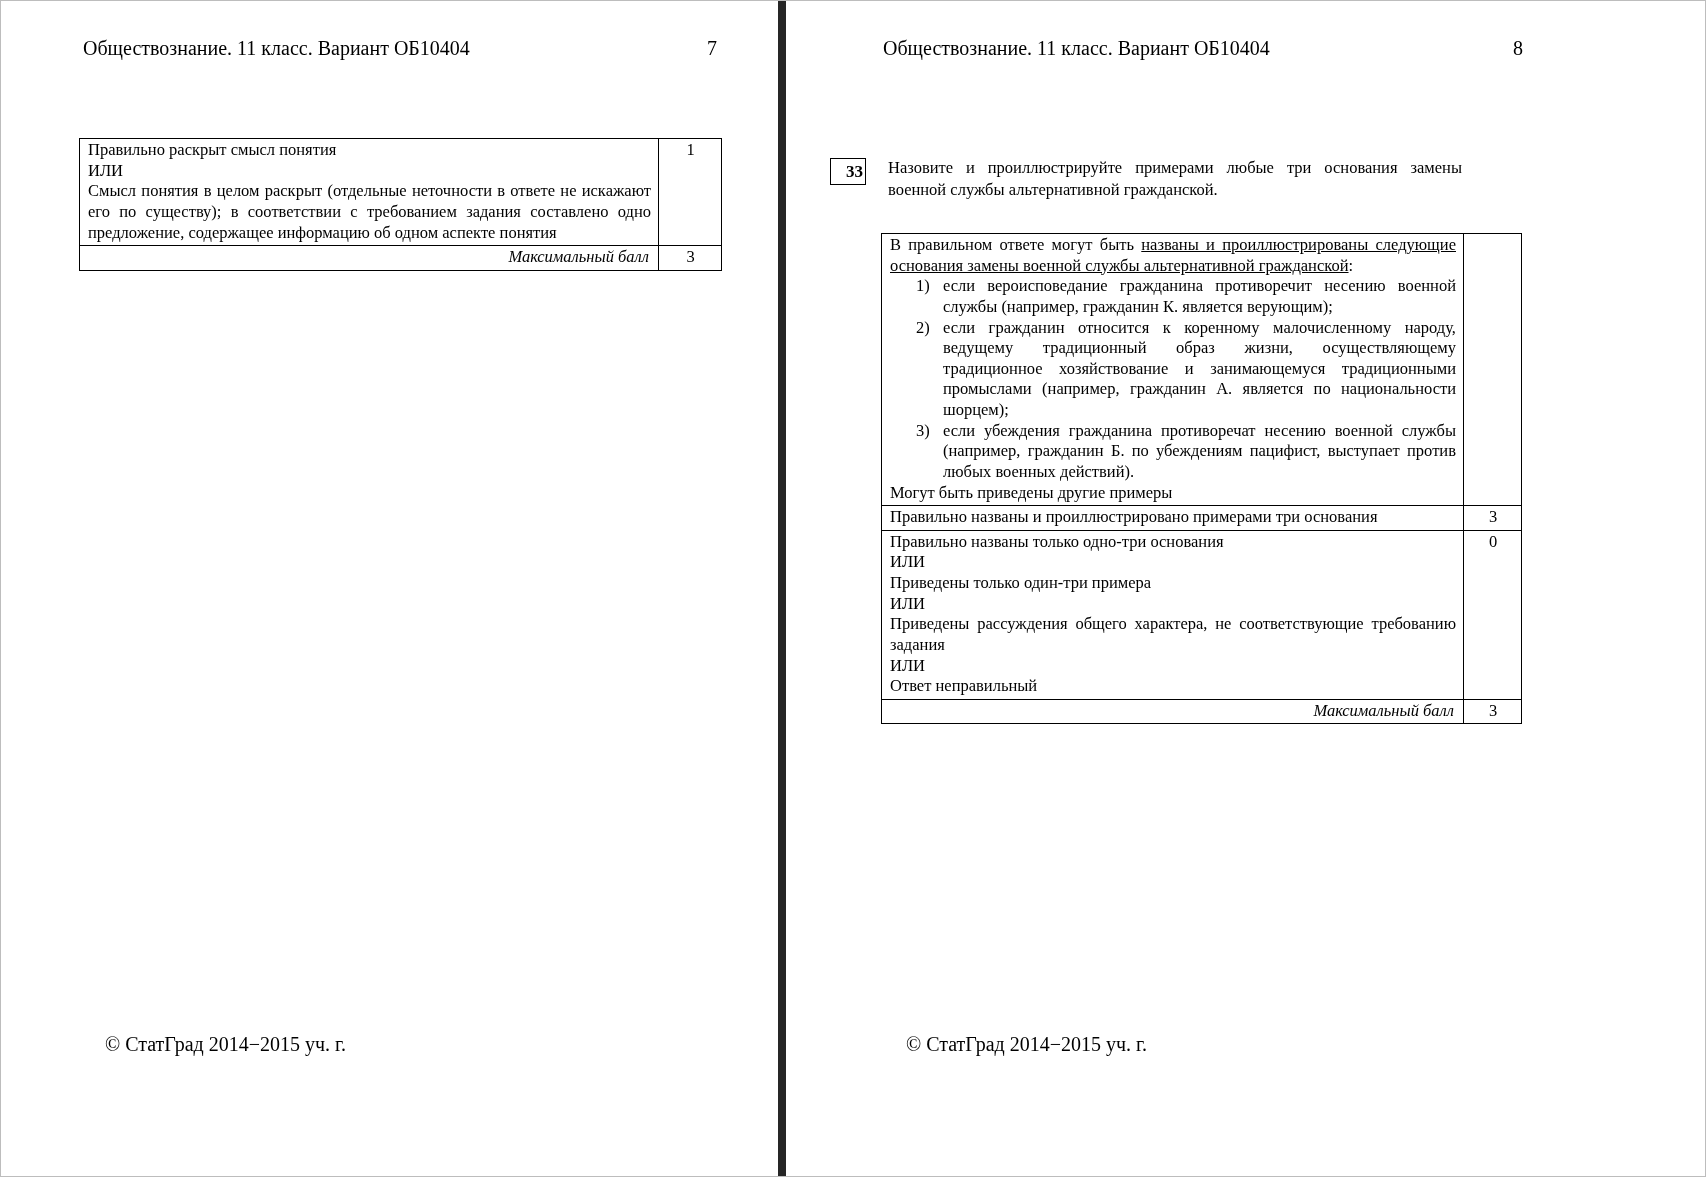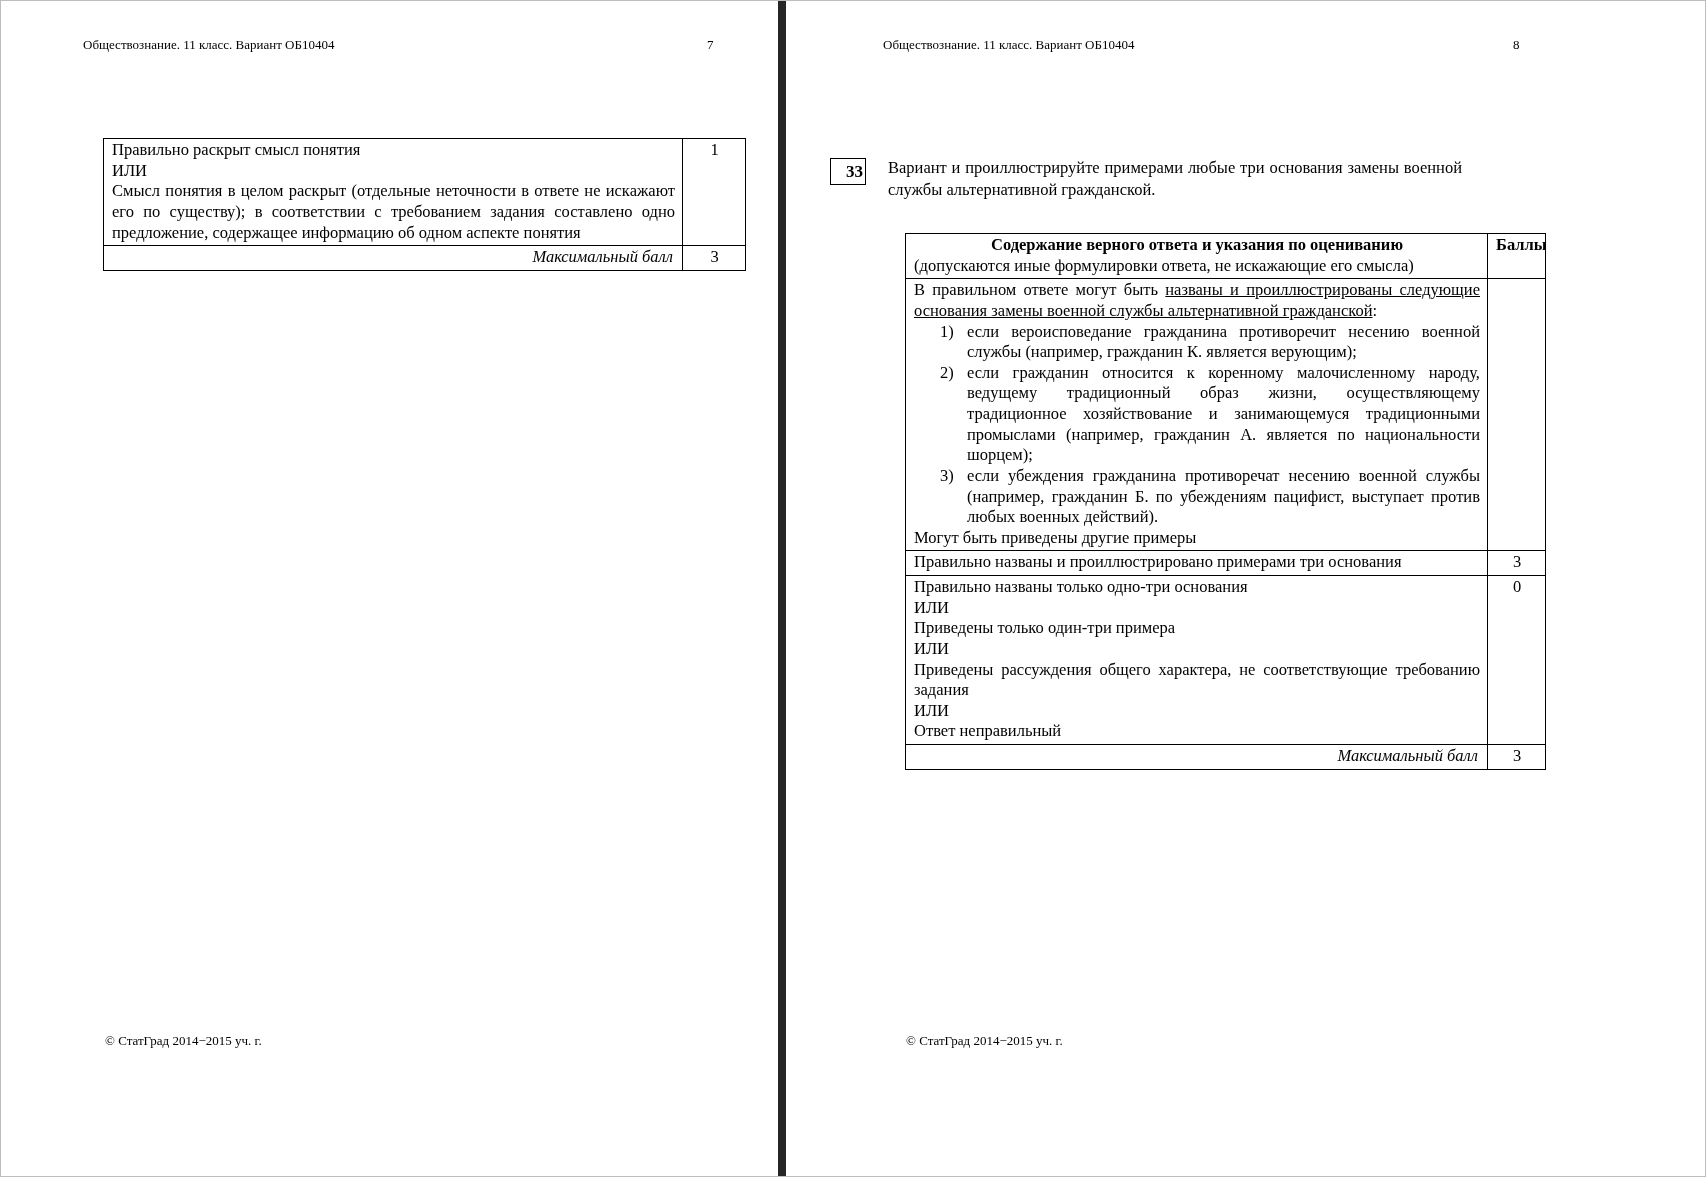--- a/index.html
+++ b/index.html
@@ -6,35 +6,35 @@
   .viewport {
     position:relative; width:1706px; height:1177px;
     background:#ffffff; border:1px solid #bdbdbd; box-sizing:border-box;
     overflow:hidden; font-family:"Liberation Serif", serif; color:#000;
   }
   .page { position:absolute; top:0; height:100%; background:#fff; }
   .page-left  { left:0;   width:777px; }
   .page-right { left:785px; width:921px; }
   .divider { position:absolute; left:777px; top:0; width:8px; height:100%; background:#262626; }
 
-  .header-title, .page-number, .footer { position:absolute; font-size:13px; white-space:nowrap;text-align:right; }
+  .header-title, .page-number, .footer { position:absolute; font-size:20px; white-space:nowrap;text-align:right; }
   .header-title { top:36px; }
   .page-number  { top:36px; }
   .page-left  .header-title { left:82px; }
   .page-left  .page-number  { left:706px; }
   .page-right .header-title { left:97px; }
   .page-right .page-number  { left:727px; }
   .footer { top:1016px;margin-top:16px; }
   .page-left  .footer { left:104px; }
   .page-right .footer { left:120px; }
 
   .left-table-wrap  { position:absolute; left:78px; top:137px; width:642px; }
   .right-table-wrap { position:absolute; left:95px; top:232px; width:640px; }
 
-  table.rubric { border-collapse:collapse; width:100%; table-layout:fixed; font-size:16.5px; line-height:1.25;margin-left:24px; }
+  table.rubric { border-collapse:collapse; width:100%; table-layout:fixed; font-size:16.5px; line-height:1.25; }
   table.rubric td { border:1px solid #000; vertical-align:top; padding:1px 7px 2px 8px; }
   td.score-cell { text-align:center; padding-left:2px; padding-right:2px; }
 
   .jline { text-align:justify; }
   .u { text-decoration:underline; }
   .ans-item { position:relative; padding-left:53px; text-align:justify; }
   .ans-marker { position:absolute; left:26px; }
   .max-cell { font-style:italic; text-align:right; padding-right:9px !important; }
   .hdr-title { font-weight:bold; text-align:center; }
   .hdr-sub { text-align:justify; }
@@ -85,36 +85,29 @@
     <div class="footer">© СтатГрад 2014−2015 уч. г.</div>
   </div>
 
   <div class="divider"></div>
 
   <div class="page page-right">
     <div class="header-title">Обществознание. 11 класс. Вариант ОБ10404</div>
     <div class="page-number">8</div>
 
     <div class="question-number">33</div>
-    <div class="question-text">Вариант и проиллюстрируйте примерами любые три основания замены военной службы альтернативной гражданской.</div>
+    <div class="question-text">Назовите и проиллюстрируйте примерами любые три основания замены военной службы альтернативной гражданской.</div>
 
     <div class="right-table-wrap">
       <table class="rubric">
         <colgroup>
             <col style="width:582px">
             <col style="width:58px">
           </colgroup>
         <tbody>
-          <tr>
-            <td>
-              <div class="hdr-title">Содержание верного ответа и указания по оцениванию</div>
-              <div class="hdr-sub">(допускаются иные формулировки ответа, не искажающие его смысла)</div>
-            </td>
-            <td class="score-cell hdr-score">Баллы</td>
-          </tr>
 
           <tr>
             <td>
               <div class="jline"><span>В правильном ответе могут быть </span><span class="u">названы и проиллюстрированы следующие основания замены военной службы альтернативной гражданской</span><span>:</span></div>
               <div class="ans-item"><span class="ans-marker">1)</span><span>если вероисповедание гражданина противоречит несению военной службы (например, гражданин К. является верующим);</span></div>
               <div class="ans-item"><span class="ans-marker">2)</span><span>если гражданин относится к коренному малочисленному народу, ведущему традиционный образ жизни, осуществляющему традиционное хозяйствование и занимающемуся традиционными промыслами (например, гражданин А. является по национальности шорцем);</span></div>
               <div class="ans-item"><span class="ans-marker">3)</span><span>если убеждения гражданина противоречат несению военной службы (например, гражданин Б. по убеждениям пацифист, выступает против любых военных действий).</span></div>
               <div class="jline">Могут быть приведены другие примеры</div>
             </td>
             <td class="score-cell"></td>

